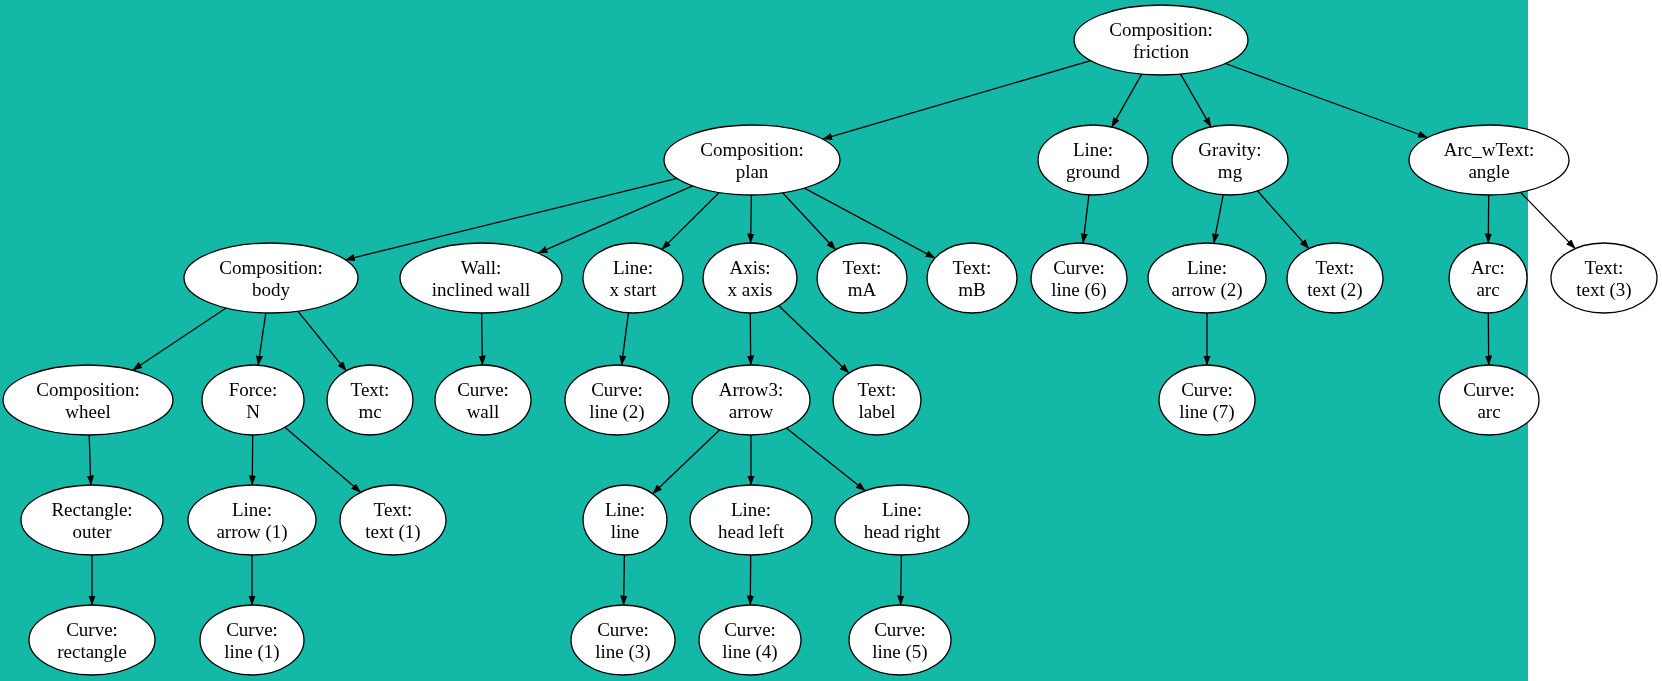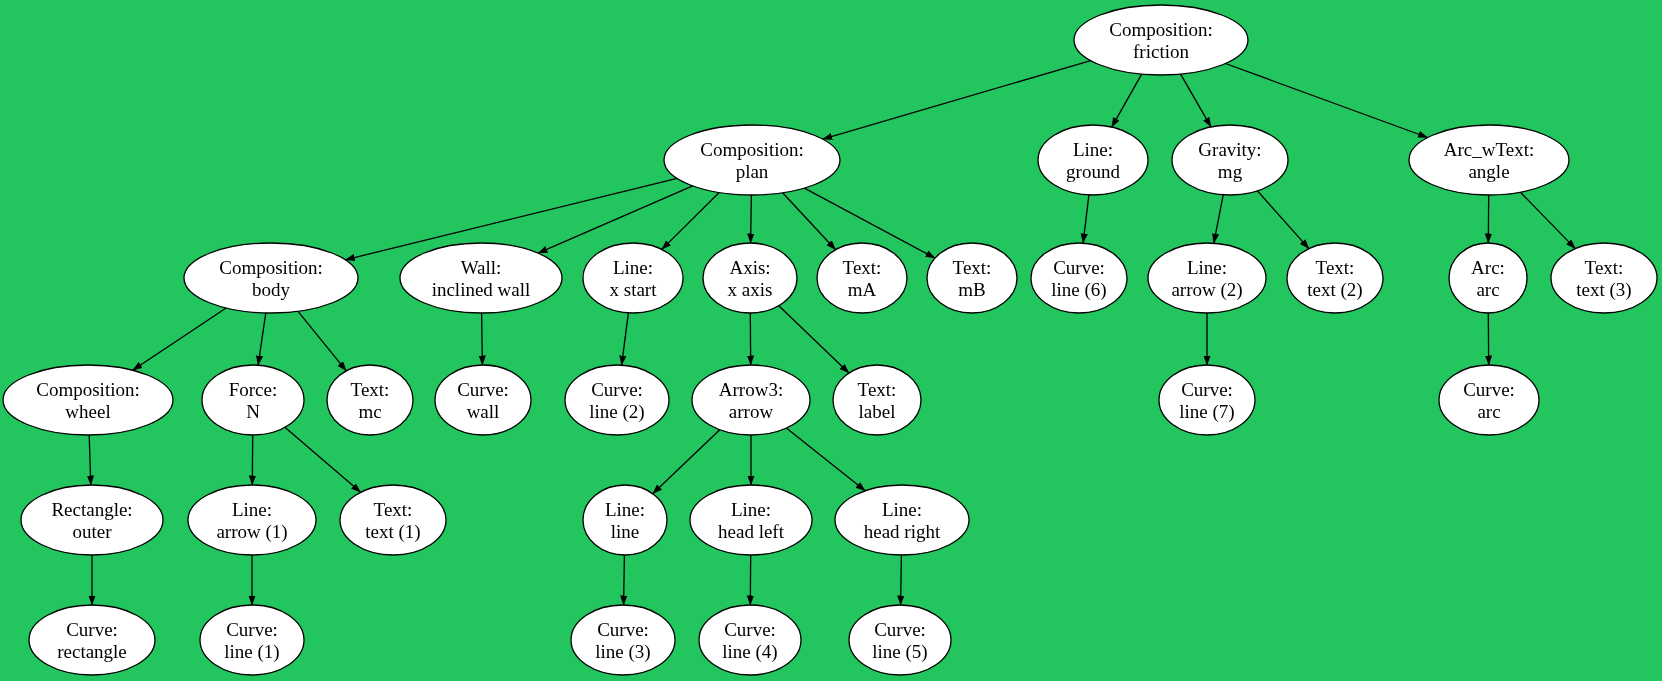--- a/index.html
+++ b/index.html
@@ -5,23 +5,23 @@
   html, body {
     margin: 0;
     padding: 0;
     background: #ffffff;
     width: 1662px;
     height: 681px;
     overflow: hidden;
   }
   #canvas {
     position: relative;
-    width: 1662px;
+    width: 1528px;
     height: 681px;
-    background: #22c55e;
+    background: #14b8a6;
   }
   svg { display: block; }
   .node ellipse {
     fill: #ffffff;
     stroke: #000000;
     stroke-width: 1.3px;
   }
   .node text {
     font-family: "Liberation Serif", serif;
     font-size: 19px;

